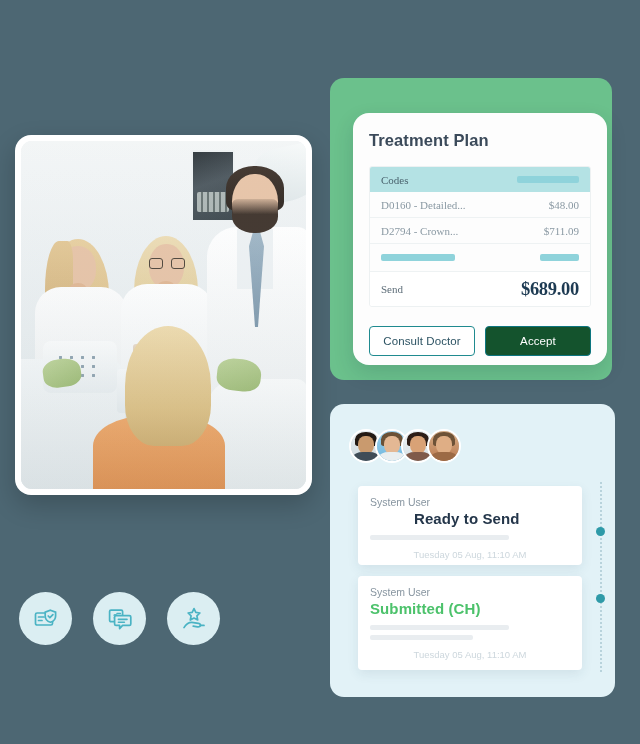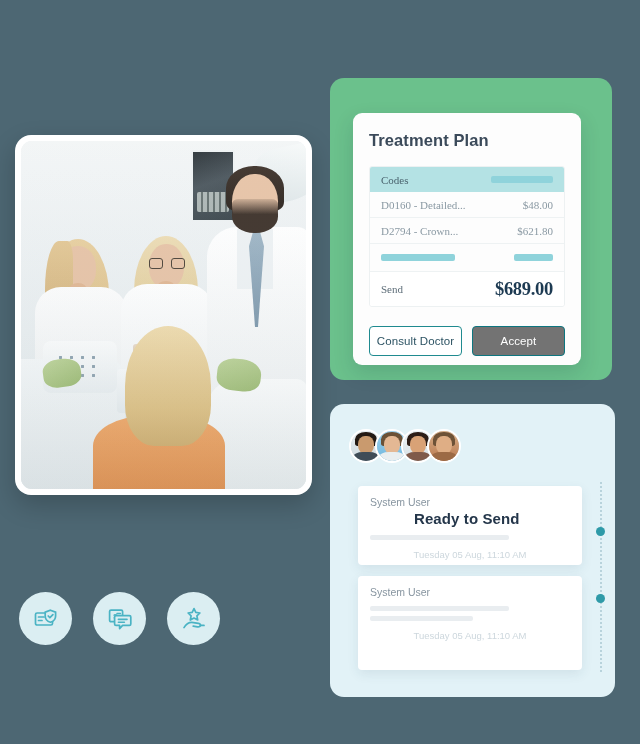--- a/index.html
+++ b/index.html
@@ -199,23 +199,23 @@
   .green-card {
     position: absolute;
     left: 330px; top: 78px;
     width: 282px; height: 302px;
     background: #6bc18c;
     border-radius: 14px;
   }
   .plan-card {
     position: absolute;
     left: 353px; top: 113px;
-    width: 228px; height: 252px;
+    width: 254px; height: 252px;
     background: #fdfdfd;
-    border-radius: 9px;
+    border-radius: 16px;
     box-shadow: 0 8px 20px rgba(20,50,60,0.16);
     padding: 18px 16px 0 16px;
   }
   .plan-title {
     font-size: 16.5px;
     font-weight: bold;
     color: #3b4a5a;
     letter-spacing: .1px;
     margin-bottom: 16px;
   }
@@ -276,21 +276,21 @@
     letter-spacing: .1px;
   }
   .btn-outline {
     flex: 1;
     border: 1px solid #1f8a8f;
     color: #2d5363;
     background: #ffffff;
   }
   .btn-filled {
     flex: 1;
-    background: #737373;
+    background: #14532d;
     color: #ffffff;
     border: 1px solid #0d7680;
   }
 
   
   .timeline-card {
     position: absolute;
     left: 330px; top: 404px;
     width: 285px; height: 293px;
     background: #e2f2f7;
@@ -472,21 +472,21 @@
         <span class="bar bar-head"></span>
       </div>
 
       <div class="tbl-row">
         <span class="tbl-cell-code">D0160 -  Detailed...</span>
         <span class="tbl-cell-amt">$48.00</span>
       </div>
 
       <div class="tbl-row">
         <span class="tbl-cell-code">D2794 - Crown...</span>
-        <span class="tbl-cell-amt">$621.80</span>
+        <span class="tbl-cell-amt">$711.09</span>
       </div>
 
       <div class="tbl-row tbl-skel">
         <span class="bar bar-long"></span>
         <span class="bar bar-short"></span>
       </div>
 
       <div class="tbl-row tbl-total">
         <span class="total-label">Send</span>
         <span class="total-amount">$689.00</span>
@@ -530,20 +530,21 @@
 
     <div class="msg-card msg1">
       <div class="msg-user">System User</div>
       <div class="msg-status status-navy">Ready to Send</div>
       <div class="skel skel-w1"></div>
       <div class="msg-time">Tuesday 05 Aug, 11:10 AM</div>
     </div>
 
     <div class="msg-card msg2">
       <div class="msg-user">System User</div>
+      <div class="msg-status status-green">Submitted (CH)</div>
       <div class="skel skel-w1"></div>
       <div class="skel skel-w2"></div>
       <div class="msg-time">Tuesday 05 Aug, 11:10 AM</div>
     </div>
 
     <div class="timeline-rail">
       <div class="rail-line"></div>
       <div class="rail-dot dot1"></div>
       <div class="rail-dot dot2"></div>
     </div>

